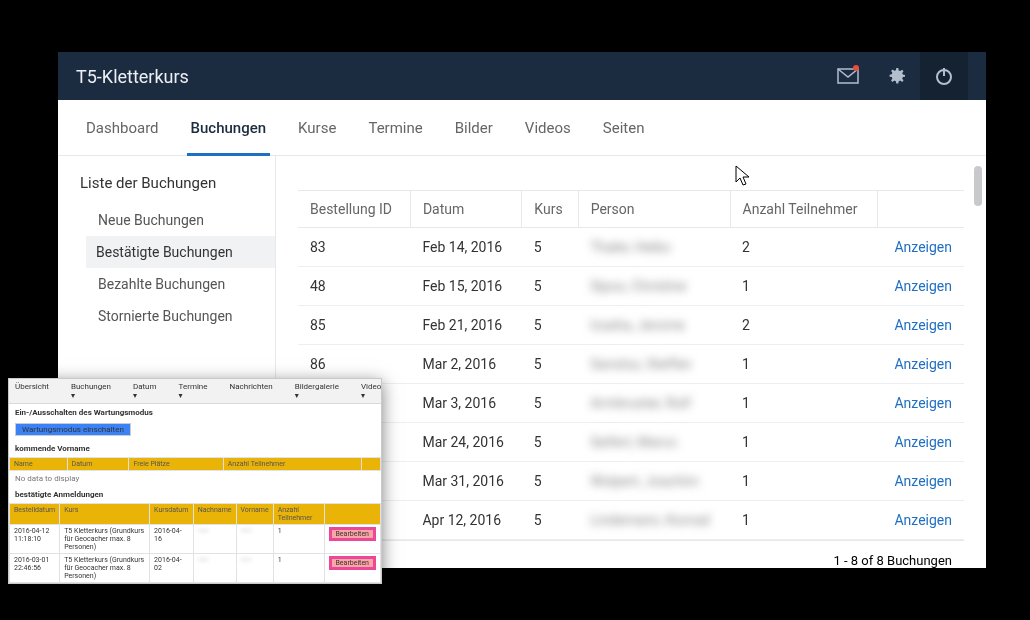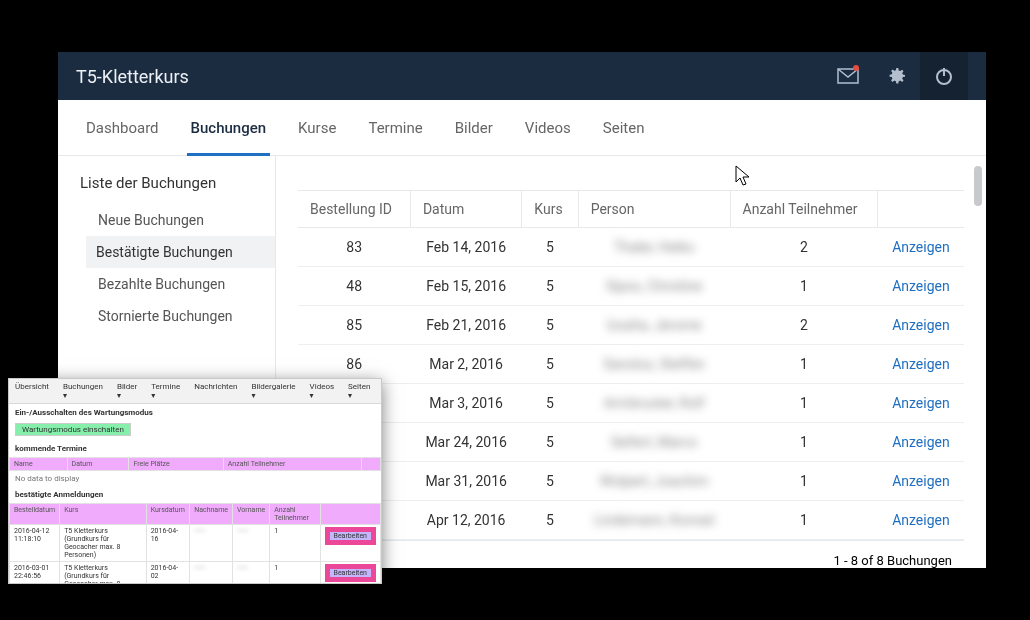--- a/index.html
+++ b/index.html
@@ -131,21 +131,20 @@
     padding: 10px 12px;
     border-top: 1px solid #e6e9ec;
     border-bottom: 1px solid #e6e9ec;
     border-right: 1px solid #e6e9ec;
     font-size: 14px;
   }
   table.data th:last-child { border-right: none; }
   table.data td {
     padding: 11px 12px;
     border-bottom: 1px solid #eceff1;
-    text-align: center;
   }
   .blur-text { filter: blur(4px); color: #888; user-select: none; }
   .view-link { color: #1f6fc2; cursor: pointer; text-align: right; }
   .table-footer {
     text-align: right;
     font-size: 13px;
     color: #000000;
     padding: 12px 12px 6px 0;
     border-top: 1px solid #e6e9ec;
   }
@@ -170,53 +169,53 @@
     font-size: 8px;
     color: #333;
     overflow: hidden;
     z-index: 40;
   }
   .ov-menu {
     background: #f2f2f2;
     border-bottom: 1px solid #d9d9d9;
     display: flex;
     padding: 2px 4px;
-    gap: 10px;
+    gap: 18px;
   }
   .ov-menu span { padding: 1px 2px; cursor: pointer; }
   .ov-section-title {
     padding: 4px 6px;
     font-weight: bold;
     font-size: 8px;
   }
   .ov-btn {
     display: inline-block;
-    background: #86efac;
+    background: #3b82f6;
     border: 1px solid #ccc;
     padding: 1px 6px;
     margin: 2px 6px 4px 6px;
     font-size: 8px;
     cursor: pointer;
   }
   .ov-table {
     width: 100%;
     border-collapse: collapse;
     font-size: 7px;
   }
   .ov-table th, .ov-table td {
     border: 1px solid #e2e2e2;
     padding: 2px 4px;
     text-align: left;
     vertical-align: top;
   }
-  .ov-table th { background: #f0abfc; font-weight: normal; color: #555; }
+  .ov-table th { background: #eab308; font-weight: normal; color: #555; }
   .ov-empty { padding: 3px 6px; color: #777; }
   .ov-small-btn {
-    background: #c4b5fd;
-    border: 5px solid #ec4899;
+    background: #fca5a5;
+    border: 3px solid #ec4899;
     padding: 0 4px;
     font-size: 7px;
     cursor: pointer;
     display: inline-block;
   }
   .ov-blur { filter: blur(2px); color: #777; }
 </style>
 </head>
 <body>
 
@@ -351,32 +350,32 @@
 </div>
 
 <svg class="cursor" width="18" height="22" viewBox="0 0 18 22">
   <path d="M1 1l0 16 4-4 3 7 3-1-3-7 6 0z" fill="#fff" stroke="#000" stroke-width="1"></path>
 </svg>
 
 <div class="overlay-panel">
   <div class="ov-menu">
     <span>Übersicht</span>
     <span>Buchungen ▾</span>
-    <span>Bilder ▾</span>
+    <span>Datum ▾</span>
     <span>Termine ▾</span>
     <span>Nachrichten</span>
     <span>Bildergalerie ▾</span>
     <span>Videos ▾</span>
     <span>Seiten ▾</span>
     <span>Einstellungen</span>
 
   </div>
   <div class="ov-section-title">Ein-/Ausschalten des Wartungsmodus</div>
   <div class="ov-btn">Wartungsmodus einschalten</div>
-  <div class="ov-section-title">kommende Termine</div>
+  <div class="ov-section-title">kommende Vorname</div>
   <table class="ov-table">
     <thead>
         <tr>
       <th>Name</th>
       <th>Datum</th>
       <th>Freie Plätze</th>
       <th>Anzahl Teilnehmer</th>
       <th></th>
     </tr>
       </thead>

